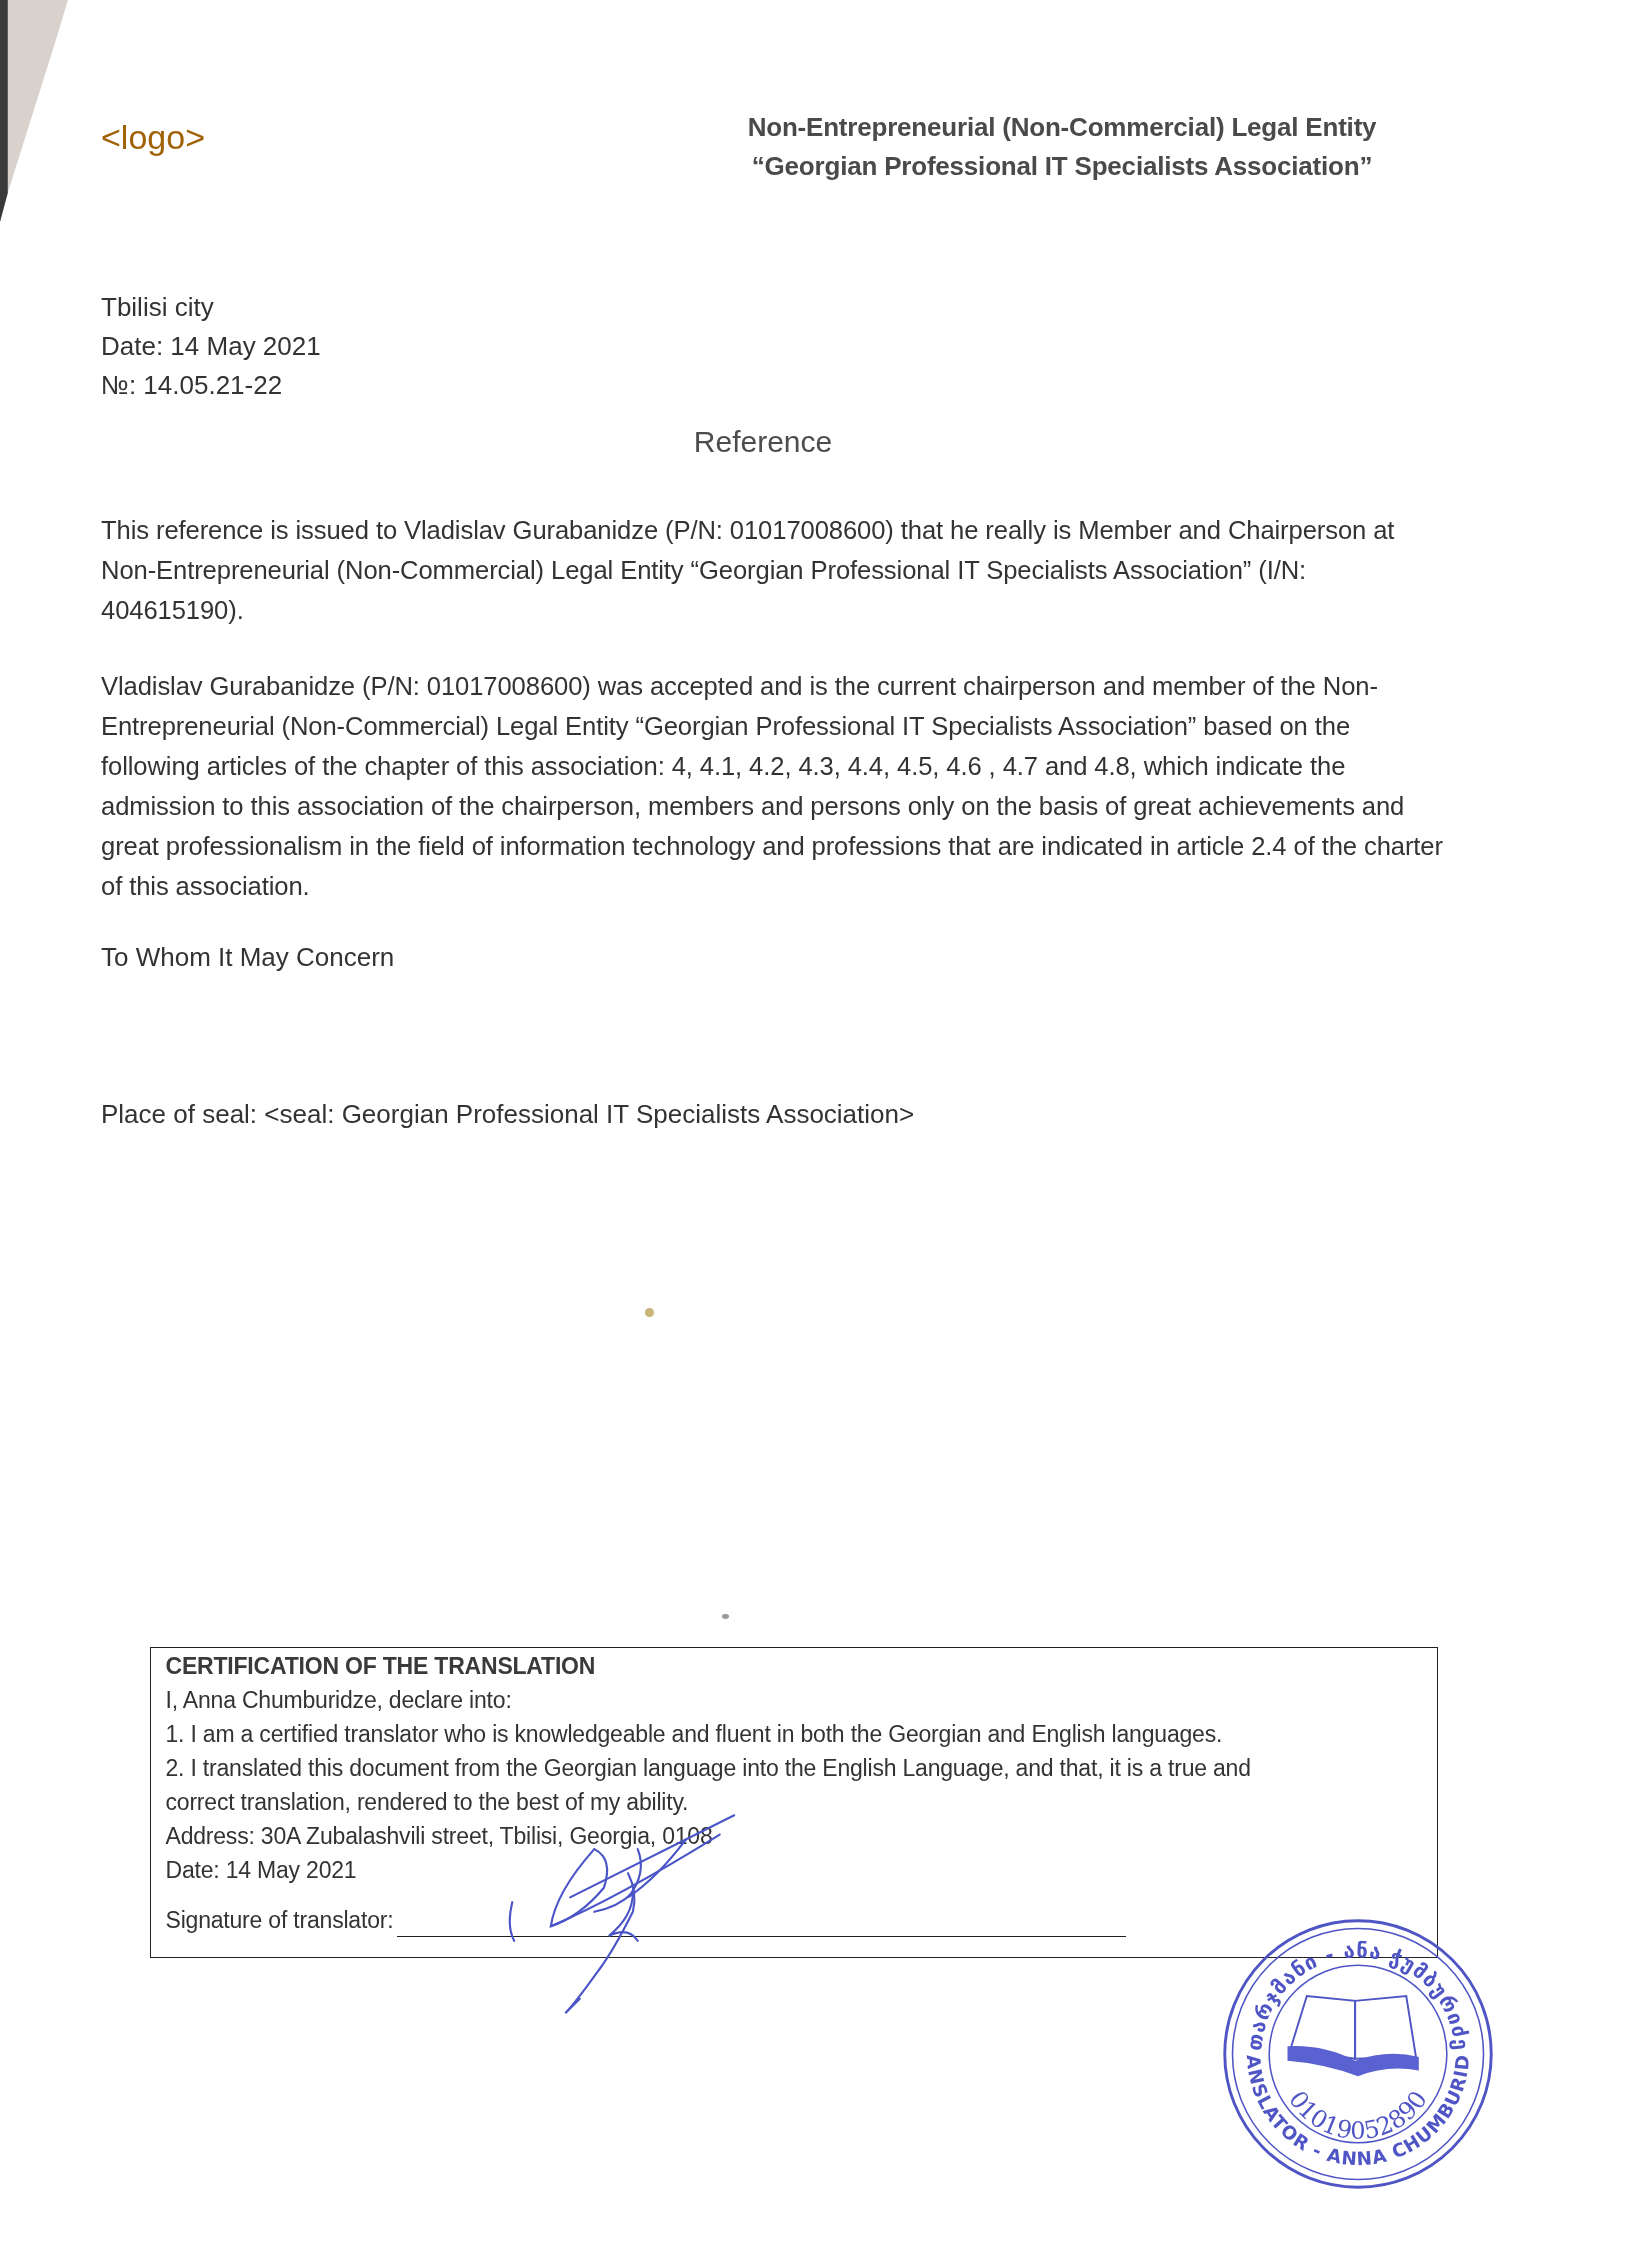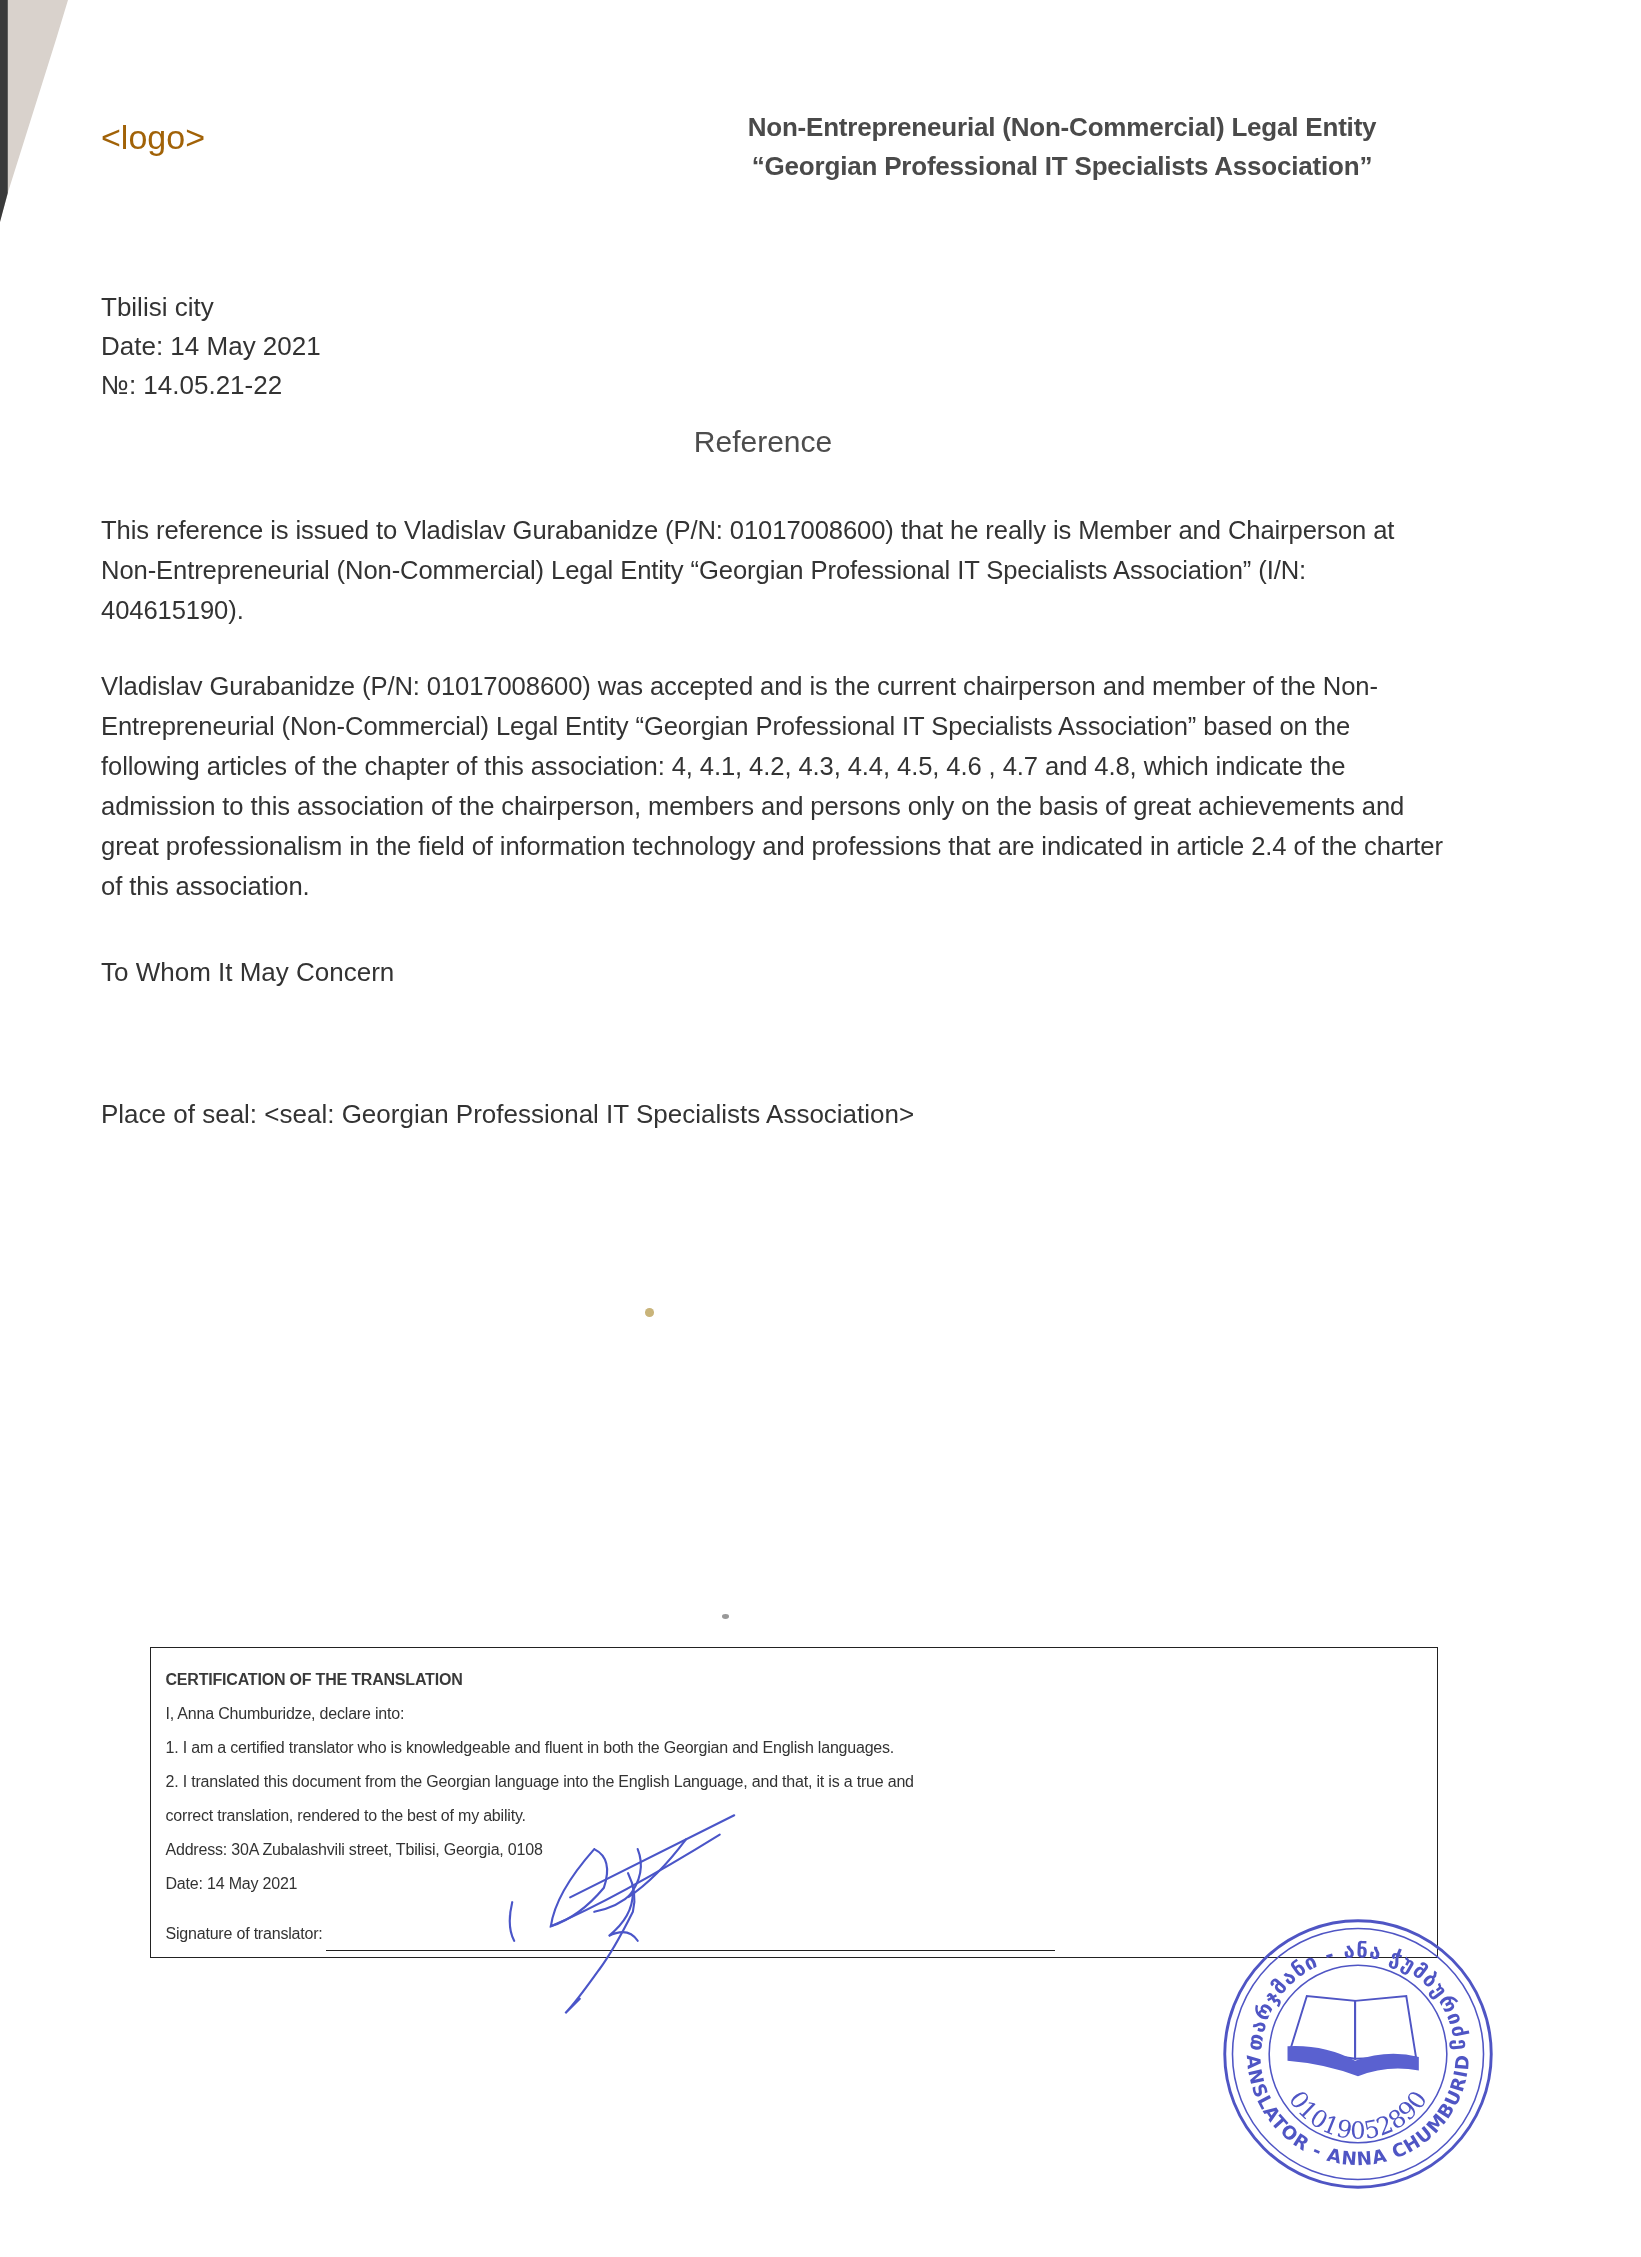--- a/index.html
+++ b/index.html
@@ -17,29 +17,29 @@
     .org-header {
       left: 676px; top: 108px; width: 772px; text-align: center;
       font-size: 26px; font-weight: bold; color: #4a4a4a; line-height: 39px;
       letter-spacing: -0.2px;
     }
     .meta { left: 101px; top: 272px; font-size: 26px; line-height: 39px; color: #333; margin-top: 16px; }
     .title { left: 0; width: 1526px; top: 425px; text-align: center; font-size: 30px; font-weight: normal; color: #4d4d4d; }
     .para { left: 101px; width: 1352px; font-size: 25.6px; line-height: 40px; color: #333; letter-spacing: -0.1px; }
     .p1 { top: 510px; }
     .p2 { top: 666px; }
-    .closing { left: 101px; top: 942px; font-size: 26px; color: #333; margin-top: 15px; }
+    .closing { left: 101px; top: 942px; font-size: 26px; color: #333; }
     .seal-line { left: 101px; top: 1099px; font-size: 26px; color: #333; }
     .dot { position: absolute; border-radius: 50%; background: #c9b47a; }
 
     .cert-box {
       position: absolute; left: 150px; top: 1647px; width: 1288px; height: 311px;
       border: 1.9px solid #222; box-sizing: border-box;
     }
-    .cert-text { position: absolute; left: 14.5px; top: 15px; font-size: 16px; line-height: 34px; color: #333; letter-spacing: -0.2px; }
+    .cert-text { position: absolute; left: 14.5px; top: 1px; font-size: 23px; line-height: 34px; color: #333; letter-spacing: -0.2px; }
     .cert-title { font-weight: bold; color: #3a3a3a; }
     .sig-row { display: flex; align-items: flex-end; margin-top: 16px; }
     .sig-line { display: inline-block; width: 729px; border-bottom: 1.9px solid #222; height: 27px; margin-left: 3.9px; }
 
     .signature { position: absolute; left: 483px; top: 1796px; width: 348px; height: 222px; }
     .stamp { position: absolute; left: 1218px; top: 1914px; width: 280px; height: 280px; }
   </style>
 </head>
 <body>
 

